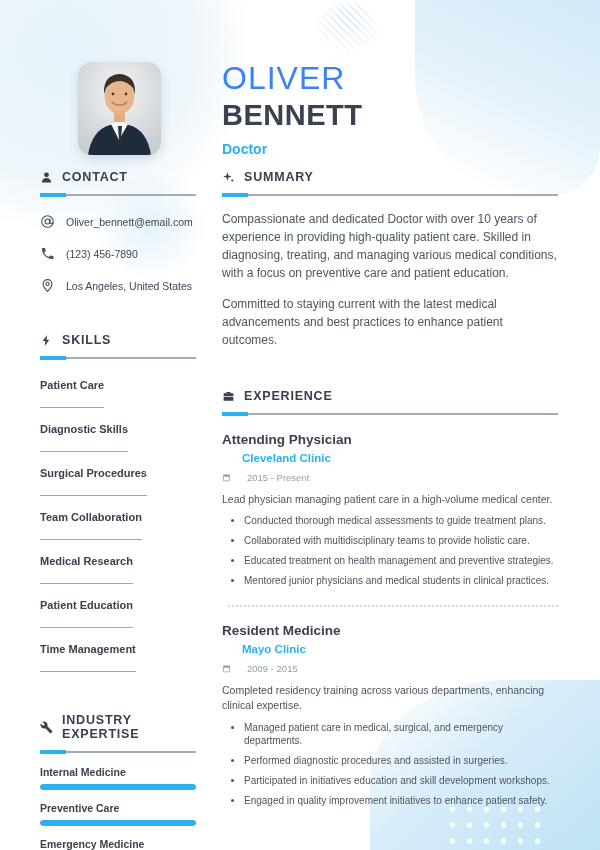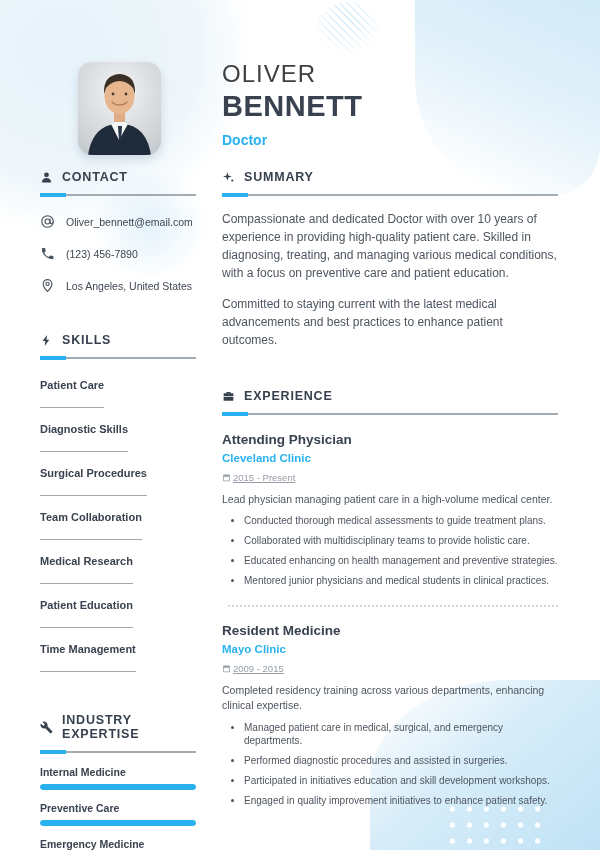--- a/index.html
+++ b/index.html
@@ -24,21 +24,21 @@
     background:linear-gradient(320deg, #bfe2f5 0%, #d8edf9 55%, rgba(255,255,255,0) 95%); }
   .deco-dots { position:absolute; right:54px; bottom:1px; width:102px; height:48px;
     background-image:radial-gradient(circle, rgba(255,255,255,0.95) 2.4px, rgba(255,255,255,0) 2.9px);
     background-size:17px 16px; }
 
   
   .avatar { position:absolute; left:78px; top:62px; width:83px; height:93px; border-radius:14px;
     overflow:hidden; box-shadow:0 4px 10px rgba(60,90,120,0.18); }
   .avatar svg { display:block; width:100%; height:100%; }
   .name-block { position:absolute; left:222px; top:60px; }
-  .first-name { font-size:24px; font-weight:500; letter-spacing:1px; color:#404040; }
+  .first-name { font-size:32px; font-weight:500; letter-spacing:1px; color:#3b82f6; }
   .last-name  { font-size:29px; font-weight:800; letter-spacing:0.5px; color:#39424e; margin-top:2px; }
   .job-role   { font-size:14px; font-weight:700; color:#29b2ef; margin-top:9px; }
 
   
   .col-left  { position:absolute; left:40px;  top:170px; width:156px; }
   .col-right { position:absolute; left:222px; top:170px; width:336px; }
 
   
   .section-head { display:flex; align-items:center; gap:9px; color:#37414e;
     font-weight:700; font-size:12.5px; letter-spacing:0.8px; }
@@ -63,23 +63,23 @@
   .bar-item { margin-top:12px; }
   .bar-label { font-size:10.5px; font-weight:700; color:#39424e; }
   .bar-track { margin-top:6px; height:6px; border-radius:3px; background:#dde2e6; overflow:hidden; }
   .bar-fill  { height:6px; border-radius:3px; background:#29b2ef; width:0; }
 
   
   .summary-p { font-size:12px; line-height:1.5; color:#4d555f; margin-top:13px; }
   .section-gap { margin-top:40px; }
   .job { margin-top:16px; }
   .job-title { font-size:13.5px; font-weight:700; color:#39424e; }
-  .company   { font-size:11.5px; font-weight:700; color:#29b2ef; margin-top:5px; }
-  .date-row  { display:flex; align-items:center; gap:2px; margin-top:8px;
-    font-size:9.5px; color:#959da6;text-decoration:underline; }
+  .company   { font-size:11.5px; font-weight:700; color:#29b2ef; margin-top:5px;margin-left:20px; }
+  .date-row  { display:flex; align-items:center; gap:16px; margin-top:8px;
+    font-size:9.5px; color:#959da6; }
   .date-row .dic { width:9px; height:9px; color:#959da6; }
   .date-row .dic svg { width:9px; height:9px; display:block; }
   .job-desc { font-size:10.5px; line-height:1.45; color:#4d555f; margin-top:9px; }
   .job-bullets { margin:6px 0 0 22px; }
   .job-bullets li { font-size:10px; line-height:1.3; color:#4d555f; margin-top:7px; }
   .job-divider { border:none; border-top:2px dotted #d2d8dc; margin:18px 0 2px 6px; }
 </style>
 </head>
 <body>
 
@@ -266,21 +266,21 @@
             <svg viewBox="0 0 24 24" fill="currentColor">
                 <path d="M5 4h14a2 2 0 0 1 2 2v14a2 2 0 0 1-2 2H5a2 2 0 0 1-2-2V6a2 2 0 0 1 2-2zm0 6v10h14V10z"></path>
               </svg>
           </span>
           <span>2015 - Present</span>
         </div>
         <p class="job-desc">Lead physician managing patient care in a high-volume medical center.</p>
         <ul class="job-bullets">
           <li>Conducted thorough medical assessments to guide treatment plans.</li>
           <li>Collaborated with multidisciplinary teams to provide holistic care.</li>
-          <li>Educated enhancing on health management and preventive strategies.</li>
+          <li>Educated treatment on health management and preventive strategies.</li>
           <li>Mentored junior physicians and medical students in clinical practices.</li>
         </ul>
       </div>
 
       <hr class="job-divider">
 
       <div class="job">
         <div class="job-title">Resident Medicine</div>
         <div class="company">Mayo Clinic</div>
         <div class="date-row">

